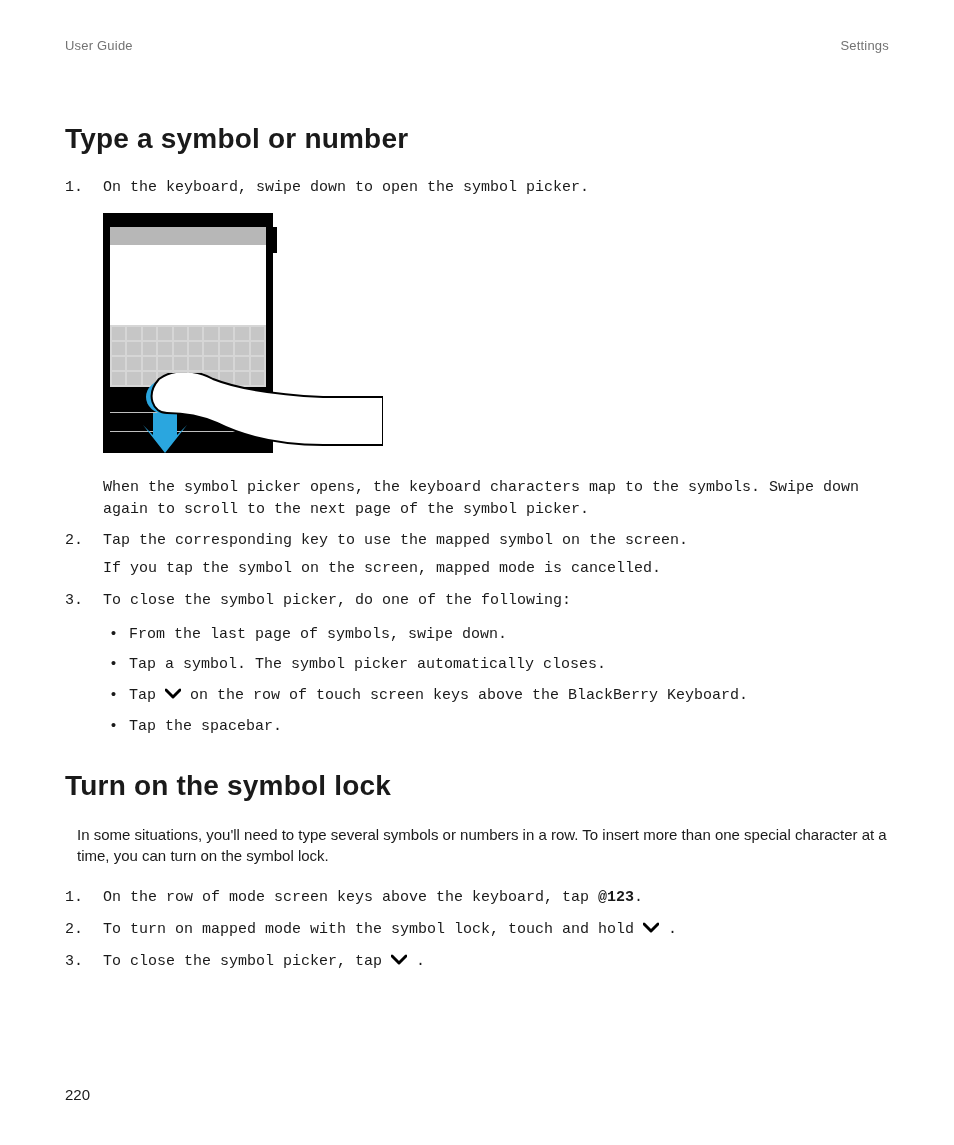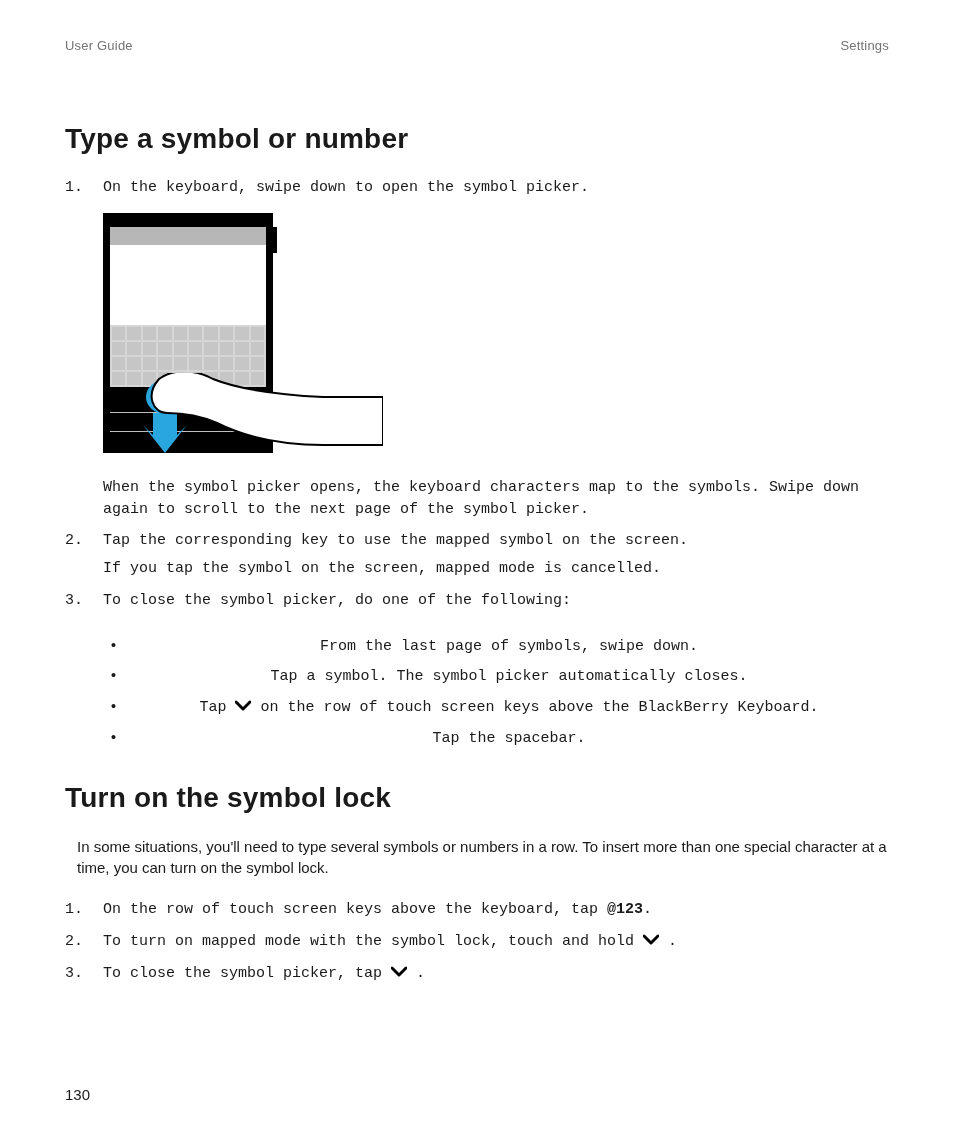--- a/index.html
+++ b/index.html
@@ -34,21 +34,21 @@
     margin-bottom:10px;font-weight:300;
   }
   ol.num>li::before{
     counter-increment:item;
     content:counter(item)".";
     position:absolute;left:0;top:0;
     font-size:15px;font-weight:300;
   }
   ol.num>li p{margin:0 0 6px 0;}
   ul.bul{
-    list-style:none;margin:24px 0 0 0;padding:0;text-align:center;
+    list-style:none;margin:12px 0 0 0;padding:0;
   }
   ul.bul>li{
     position:relative;padding-left:26px;
     font-size:15px;line-height:1.45;
     margin-bottom:9px;font-weight:300;
   }
   ul.bul>li::before{
     content:"•";position:absolute;left:6px;top:0;
     font-size:15px;
   }
@@ -214,33 +214,33 @@
     </ul>
   </li>
 </ol>
 
 <h2 style="margin-top:32px">Turn on the symbol lock</h2>
 
 <p class="intro">In some situations, you'll need to type several symbols or numbers in a row. To insert more than one special character at a time, you can turn on the symbol lock.</p>
 
 <ol class="num">
   <li>
-    <span>On the row of touch screen keys above the keyboard, tap </span><span class="bold">@123</span><span>.</span>
+    <span>On the row of mode screen keys above the keyboard, tap </span><span class="bold">@123</span><span>.</span>
   </li>
   <li>
     <p>
       <span>To turn on mapped mode with the symbol lock, touch and hold </span>
       <svg class="chev" width="16" height="12" viewBox="0 0 16 12">
           <path d="M1 2 L8 9 L15 2" fill="none" stroke="#000" stroke-width="3" stroke-linecap="round" stroke-linejoin="round"></path>
         </svg>
       <span> .</span>
     </p>
   </li>
   <li>
     <span>To close the symbol picker, tap </span>
     <svg class="chev" width="16" height="12" viewBox="0 0 16 12">
         <path d="M1 2 L8 9 L15 2" fill="none" stroke="#000" stroke-width="3" stroke-linecap="round" stroke-linejoin="round"></path>
       </svg>
     <span> .</span>
   </li>
 </ol>
 
-<div class="pagenum">130</div>
+<div class="pagenum">220</div>
 
 </body></html>

